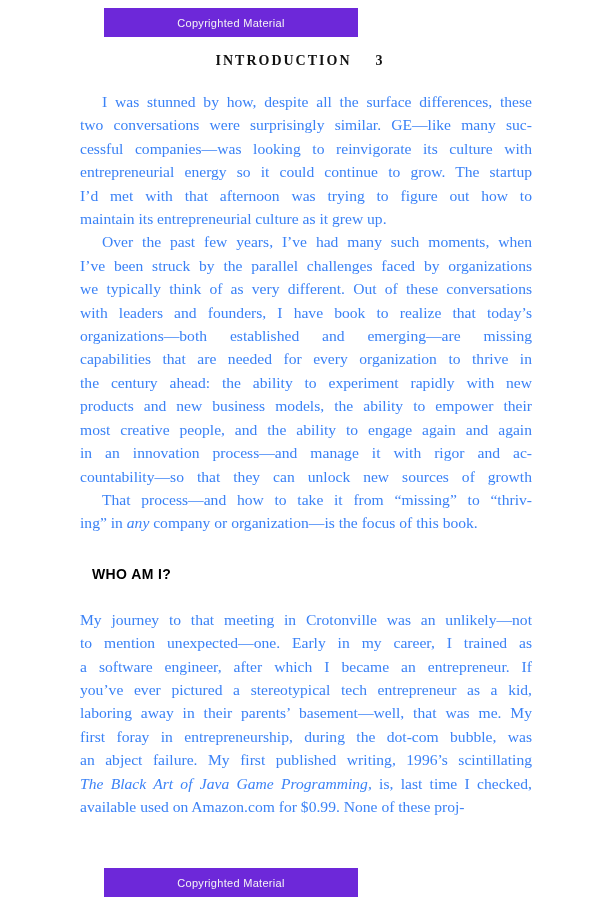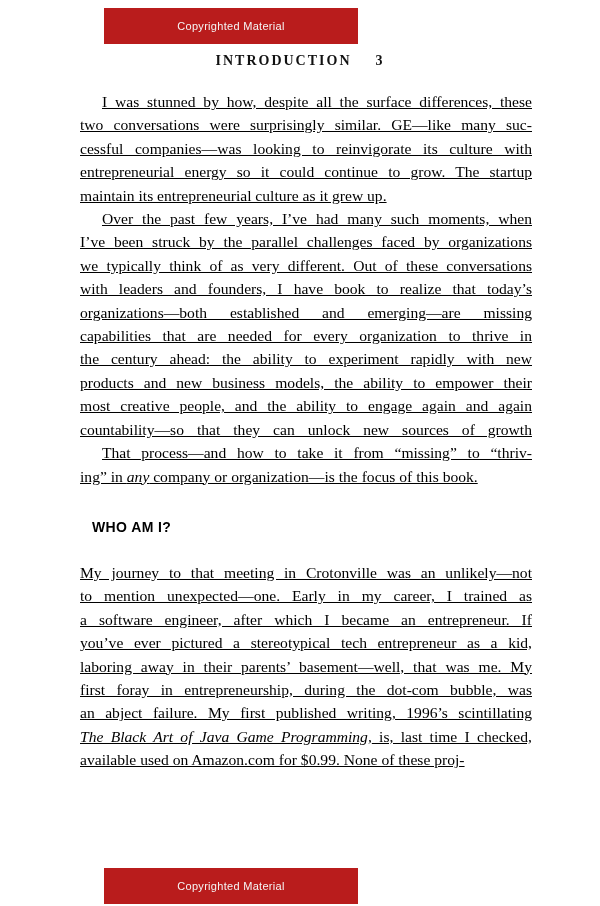--- a/index.html
+++ b/index.html
@@ -9,22 +9,22 @@
     background: #ffffff;
     position: relative;
     font-family: "Liberation Serif", serif;
     color: #1a1a1a;
     overflow: hidden;
   }
   .banner {
     position: absolute;
     left: 104px;
     width: 254px;
-    height: 36px;
-    background: #b91c1c;
+    height: 29px;
+    background: #6d28d9;
     color: #f5f5f5;
     display: flex;
     align-items: center;
     justify-content: center;
     font-family: "Liberation Sans", sans-serif;
     font-size: 11px;
     letter-spacing: 0.3px;
   }
   .banner-top { top: 8px; }
   .banner-bottom { top: 868px; }
@@ -47,22 +47,21 @@
     left: 80px;
     width: 452px;
   }
   .paragraph { margin: 0; }
   .para-line {
     font-size: 15.6px;
     line-height: 23.4px;
     text-align: justify;
     text-align-last: justify;
     white-space: normal;
-    color: #000000;
-    text-decoration: underline;
+    color: #3b82f6;
   }
   .para-line.last { text-align-last: left; }
   .para-line.indent { text-indent: 22px; }
   .section-heading {
     font-family: "Liberation Sans", sans-serif;
     font-weight: 700;
     font-size: 14px;
     letter-spacing: 0.4px;
     color: #000000;
     margin: 31px 0 26px 12px;
@@ -78,32 +77,34 @@
 <div class="running-header">
   <span class="hdr-title">INTRODUCTION</span><span>3</span>
 </div>
 
 <main class="page-body">
     <div class="paragraph">
       <div class="para-line indent"><span>I was stunned by how, despite all the surface differences, these</span></div>
       <div class="para-line"><span>two conversations were surprisingly similar. GE—like many suc-</span></div>
       <div class="para-line"><span>cessful companies—was looking to reinvigorate its culture with</span></div>
       <div class="para-line"><span>entrepreneurial energy so it could continue to grow. The startup</span></div>
+      <div class="para-line"><span>I’d met with that afternoon was trying to figure out how to</span></div>
       <div class="para-line last"><span>maintain its entrepreneurial culture as it grew up.</span></div>
     </div>
     <div class="paragraph">
       <div class="para-line indent"><span>Over the past few years, I’ve had many such moments, when</span></div>
       <div class="para-line"><span>I’ve been struck by the parallel challenges faced by organizations</span></div>
       <div class="para-line"><span>we typically think of as very different. Out of these conversations</span></div>
       <div class="para-line"><span>with leaders and founders, I have book to realize that today’s</span></div>
       <div class="para-line"><span>organizations—both established and emerging—are missing</span></div>
       <div class="para-line"><span>capabilities that are needed for every organization to thrive in</span></div>
       <div class="para-line"><span>the century ahead: the ability to experiment rapidly with new</span></div>
       <div class="para-line"><span>products and new business models, the ability to empower their</span></div>
       <div class="para-line"><span>most creative people, and the ability to engage again and again</span></div>
+      <div class="para-line"><span>in an innovation process—and manage it with rigor and ac-</span></div>
       <div class="para-line"><span>countability—so that they can unlock new sources of growth</span></div>
     </div>
     <div class="paragraph">
       <div class="para-line indent"><span>That process—and how to take it from “missing” to “thriv-</span></div>
       <div class="para-line last"><span>ing” in </span><i>any</i><span> company or organization—is the focus of this book.</span></div>
     </div>
     <div class="section-heading">WHO AM I?</div>
     <div class="paragraph">
       <div class="para-line"><span>My journey to that meeting in Crotonville was an unlikely—not</span></div>
       <div class="para-line"><span>to mention unexpected—one. Early in my career, I trained as</span></div>

